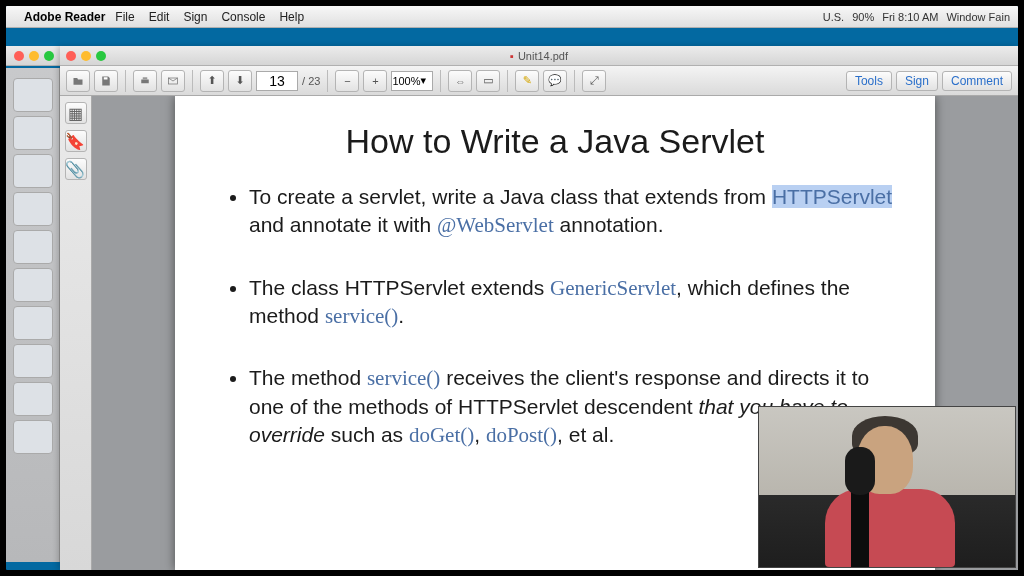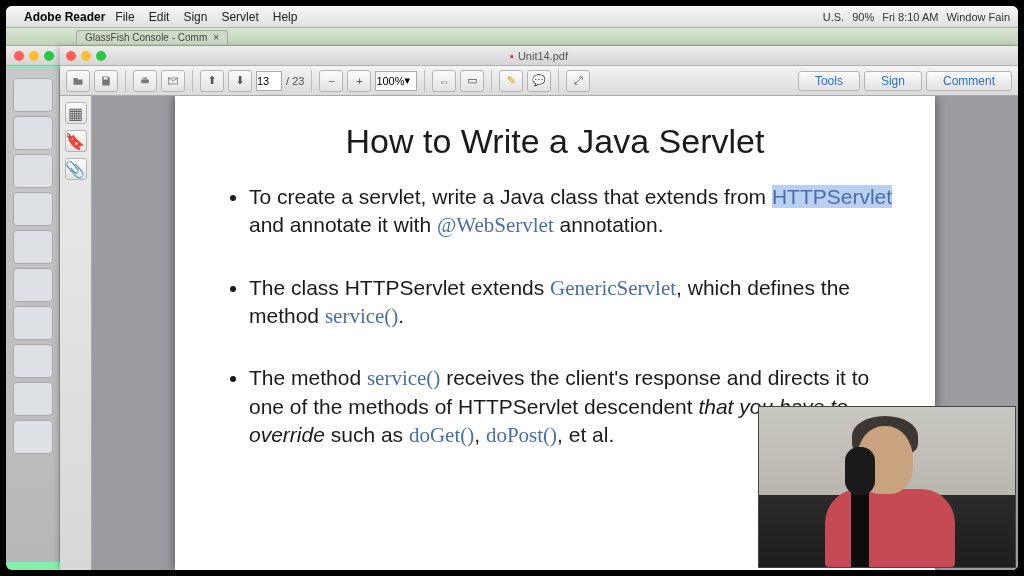--- a/index.html
+++ b/index.html
@@ -1,42 +1,42 @@
 <!DOCTYPE html>
 <html><head>
 <meta charset="utf-8">
 <style>
 *{margin:0;padding:0;box-sizing:border-box;font-family:"Lucida Grande","Helvetica Neue",Arial,sans-serif}
 body{width:1024px;height:576px;background:#000;overflow:hidden;position:relative}
-.viewport{position:absolute;top:6px;left:6px;right:6px;bottom:6px;border-radius:6px;overflow:hidden;background:#86efac}
+.viewport{position:absolute;top:6px;left:6px;right:6px;bottom:6px;border-radius:1px;overflow:hidden;background:#0369a1}
 .menubar{height:22px;background:linear-gradient(#f7f7f7,#e0e0e0);display:flex;align-items:center;font-size:12px;padding:0 8px;border-bottom:1px solid #b0b0b0}
 .menubar .apple{margin-right:10px}
 .menubar .app-name{font-weight:700;margin-right:10px}
 .menubar .menu-item{margin-right:14px;color:#222}
 .menubar .spacer{flex:1}
 .menubar .status{margin-left:8px;font-size:11px;color:#333}
 .dock-left{position:absolute;left:0;top:62px;width:54px;bottom:8px;background:linear-gradient(#c8c9cb,#b7b8ba);border-right:1px solid #999;display:flex;flex-direction:column;align-items:center;gap:4px;padding-top:10px;font-size:9px;overflow:hidden;z-index:2}
 .dock-icon{width:40px;height:34px;background:#dde1e6;border:1px solid #aaa;border-radius:4px}
 .tab-strip{position:absolute;top:22px;left:0;right:0;height:18px;background:linear-gradient(#d9e6d4,#c0d4b9);display:flex;align-items:center;font-size:10px;padding-left:70px;border-bottom:1px solid #9db095}
 .tab{background:#cddac6;border:1px solid #9db095;border-bottom:none;padding:1px 8px;border-radius:3px 3px 0 0;color:#444;display:flex;align-items:center;gap:6px}
 .terminal-title{position:absolute;top:40px;left:0;right:0;height:20px;background:linear-gradient(#ececec,#d5d5d5);display:flex;align-items:center;justify-content:center;font-size:11px;color:#555;border-bottom:1px solid #b0b0b0}
 .traffic{position:absolute;left:8px;display:flex;gap:5px}
 .tl{width:10px;height:10px;border-radius:50%}
 .reader{position:absolute;top:40px;left:54px;right:0;bottom:0;background:#f0f0f0;display:flex;flex-direction:column;box-shadow:-2px 0 6px rgba(0,0,0,.2);z-index:3}
 .reader-title{height:20px;background:linear-gradient(#ececec,#d5d5d5);display:flex;align-items:center;justify-content:center;font-size:11px;color:#555;border-bottom:1px solid #b0b0b0;position:relative}
 .reader-title .traffic{left:6px}
 .toolbar{height:30px;background:linear-gradient(#f4f4f4,#dadada);border-bottom:1px solid #aaa;display:flex;align-items:center;padding:0 6px;gap:4px;font-size:11px}
 .tbtn{width:24px;height:22px;background:linear-gradient(#fcfcfc,#e2e2e2);border:1px solid #b4b4b4;border-radius:3px;display:flex;align-items:center;justify-content:center;color:#555;font-size:11px}
 .tbtn svg{width:12px;height:12px}
-.pagebox{width:26px;height:20px;border:1px solid #aaa;background:#fff;font-size:11px}
+.pagebox{width:42px;height:20px;border:1px solid #aaa;background:#fff;text-align:center;font-size:14px}
 .page-of{color:#555}
 .zoombox{width:42px;height:20px;border:1px solid #aaa;background:#fff;text-align:center;font-size:11px;display:flex;align-items:center;justify-content:flex-start}
 .sep{width:1px;height:22px;background:#bbb;margin:0 3px}
 .toolbar .spacer{flex:1}
-.tool-link{color:#2a6fca;font-size:12px;padding:0 16px;height:20px;display:flex;align-items:center;border:1px solid #b4b4b4;border-radius:3px;background:linear-gradient(#fcfcfc,#e2e2e2)}
+.tool-link{color:#2a6fca;font-size:12px;padding:0 8px;height:20px;display:flex;align-items:center;border:1px solid #b4b4b4;border-radius:3px;background:linear-gradient(#fcfcfc,#e2e2e2)}
 .reader-body{flex:1;display:flex;background:#9a9c9f;position:relative}
 .nav-rail{width:32px;background:linear-gradient(#eaeaea,#d8d8d8);border-right:1px solid #aaa;display:flex;flex-direction:column;align-items:center;padding-top:6px;gap:6px}
 .nav-btn{width:22px;height:22px;border:1px solid #b4b4b4;background:linear-gradient(#fcfcfc,#e2e2e2);border-radius:3px;display:flex;align-items:center;justify-content:center;color:#666}
 .page-area{flex:1;overflow:hidden;position:relative}
 .page{position:absolute;top:0;left:50%;transform:translateX(-50%);width:760px;background:#fff;box-shadow:0 0 10px rgba(0,0,0,.5);padding:22px 42px 80px;font-family:Georgia,"Times New Roman",serif;color:#1b1b1b;min-height:100%}
 .page h1{font-size:34px;text-align:center;font-weight:400;margin:4px 0 22px}
 .page ul{list-style:disc;padding-left:32px}
 .page li{font-size:21px;line-height:1.35;margin-bottom:34px}
 .code{font-family:Liberation Serif, serif;color:#4a6fa5}
 .hl{font-family:Liberation Sans, sans-serif;background:#b9d0f2;color:#4a6fa5}
@@ -53,35 +53,29 @@
 </head>
 <body>
 
 <div class="viewport">
   <div class="menubar">
     <span class="apple"></span>
     <span class="app-name">Adobe Reader</span>
     <span class="menu-item">File</span>
     <span class="menu-item">Edit</span>
     <span class="menu-item">Sign</span>
-    <span class="menu-item">Servlet</span>
+    <span class="menu-item">Console</span>
     <span class="menu-item">Help</span>
     <span class="spacer"></span>
     <span class="status">U.S.</span>
     <span class="status">90%</span>
     <span class="status">Fri 8:10 AM</span>
     <span class="status">Window Fain</span>
   </div>
 
-  <div class="tab-strip">
-    <div class="tab">
-      <span>GlassFish Console - Comm</span>
-      <span>×</span>
-    </div>
-  </div>
 
   <div class="terminal-title">
     <div class="traffic">
       <div class="tl" style="background:#ff5f57"></div>
       <div class="tl" style="background:#febc2e"></div>
       <div class="tl" style="background:#28c840"></div>
     </div>
     <span>modernwebdev-guides — bash — 80×24</span>
   </div>
 

